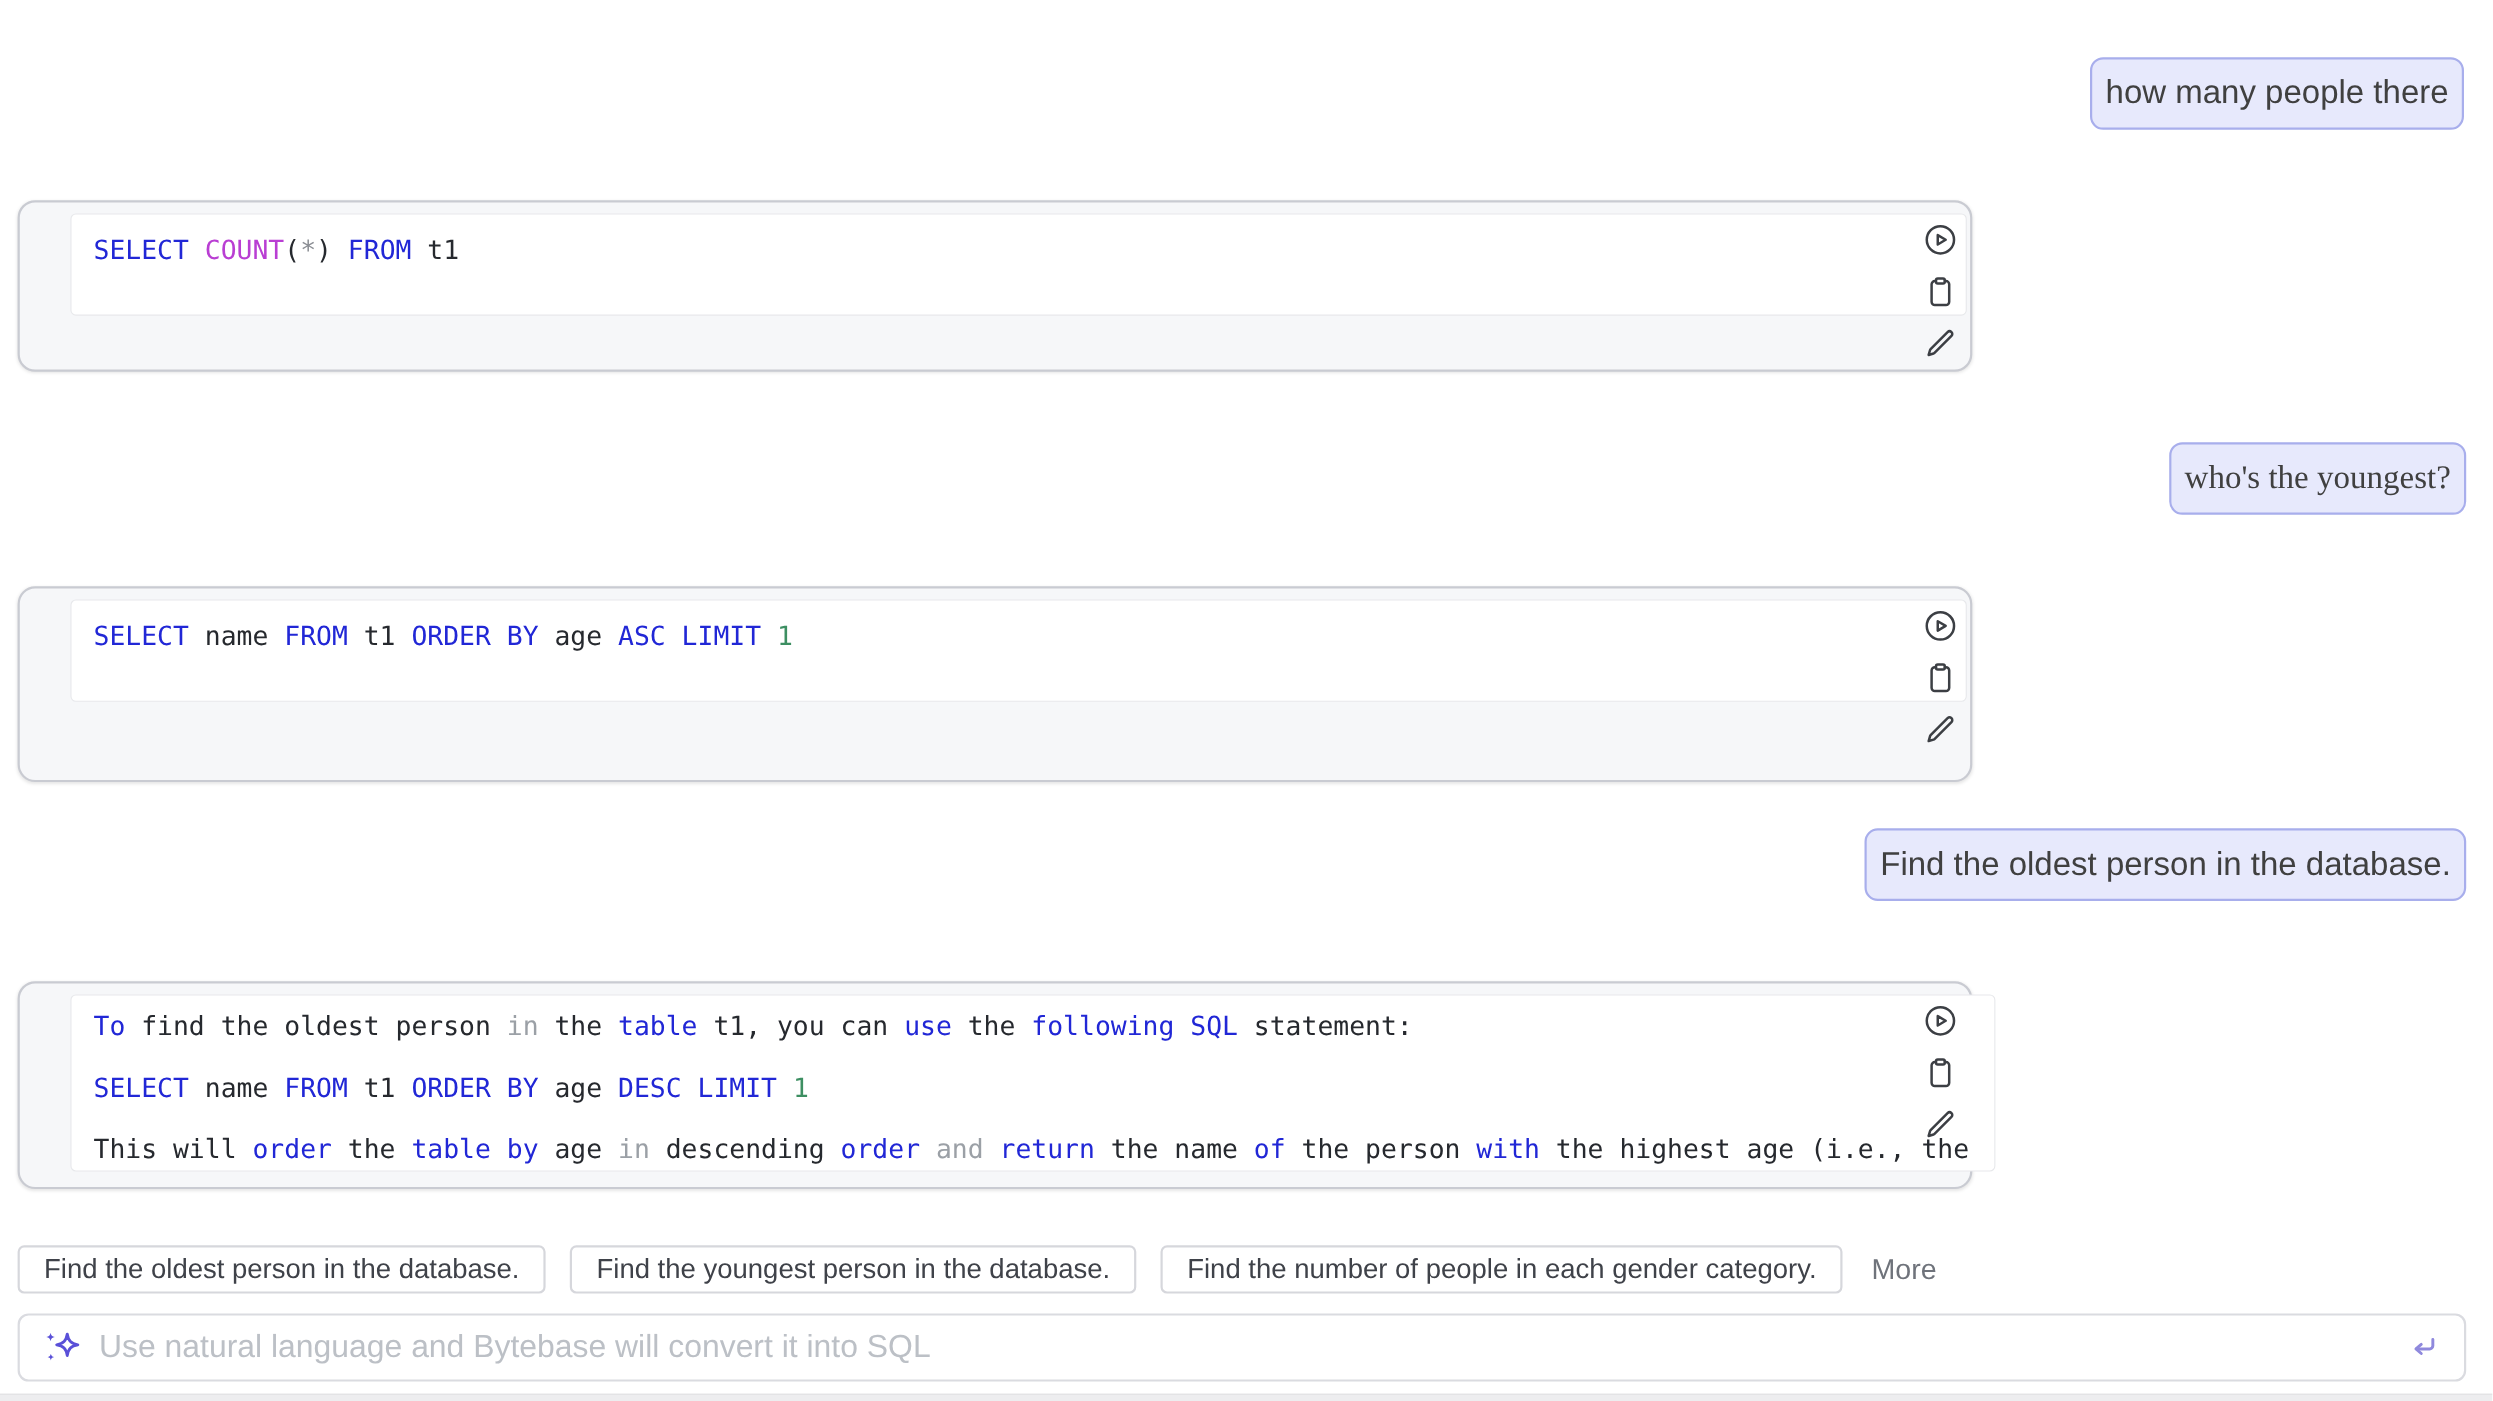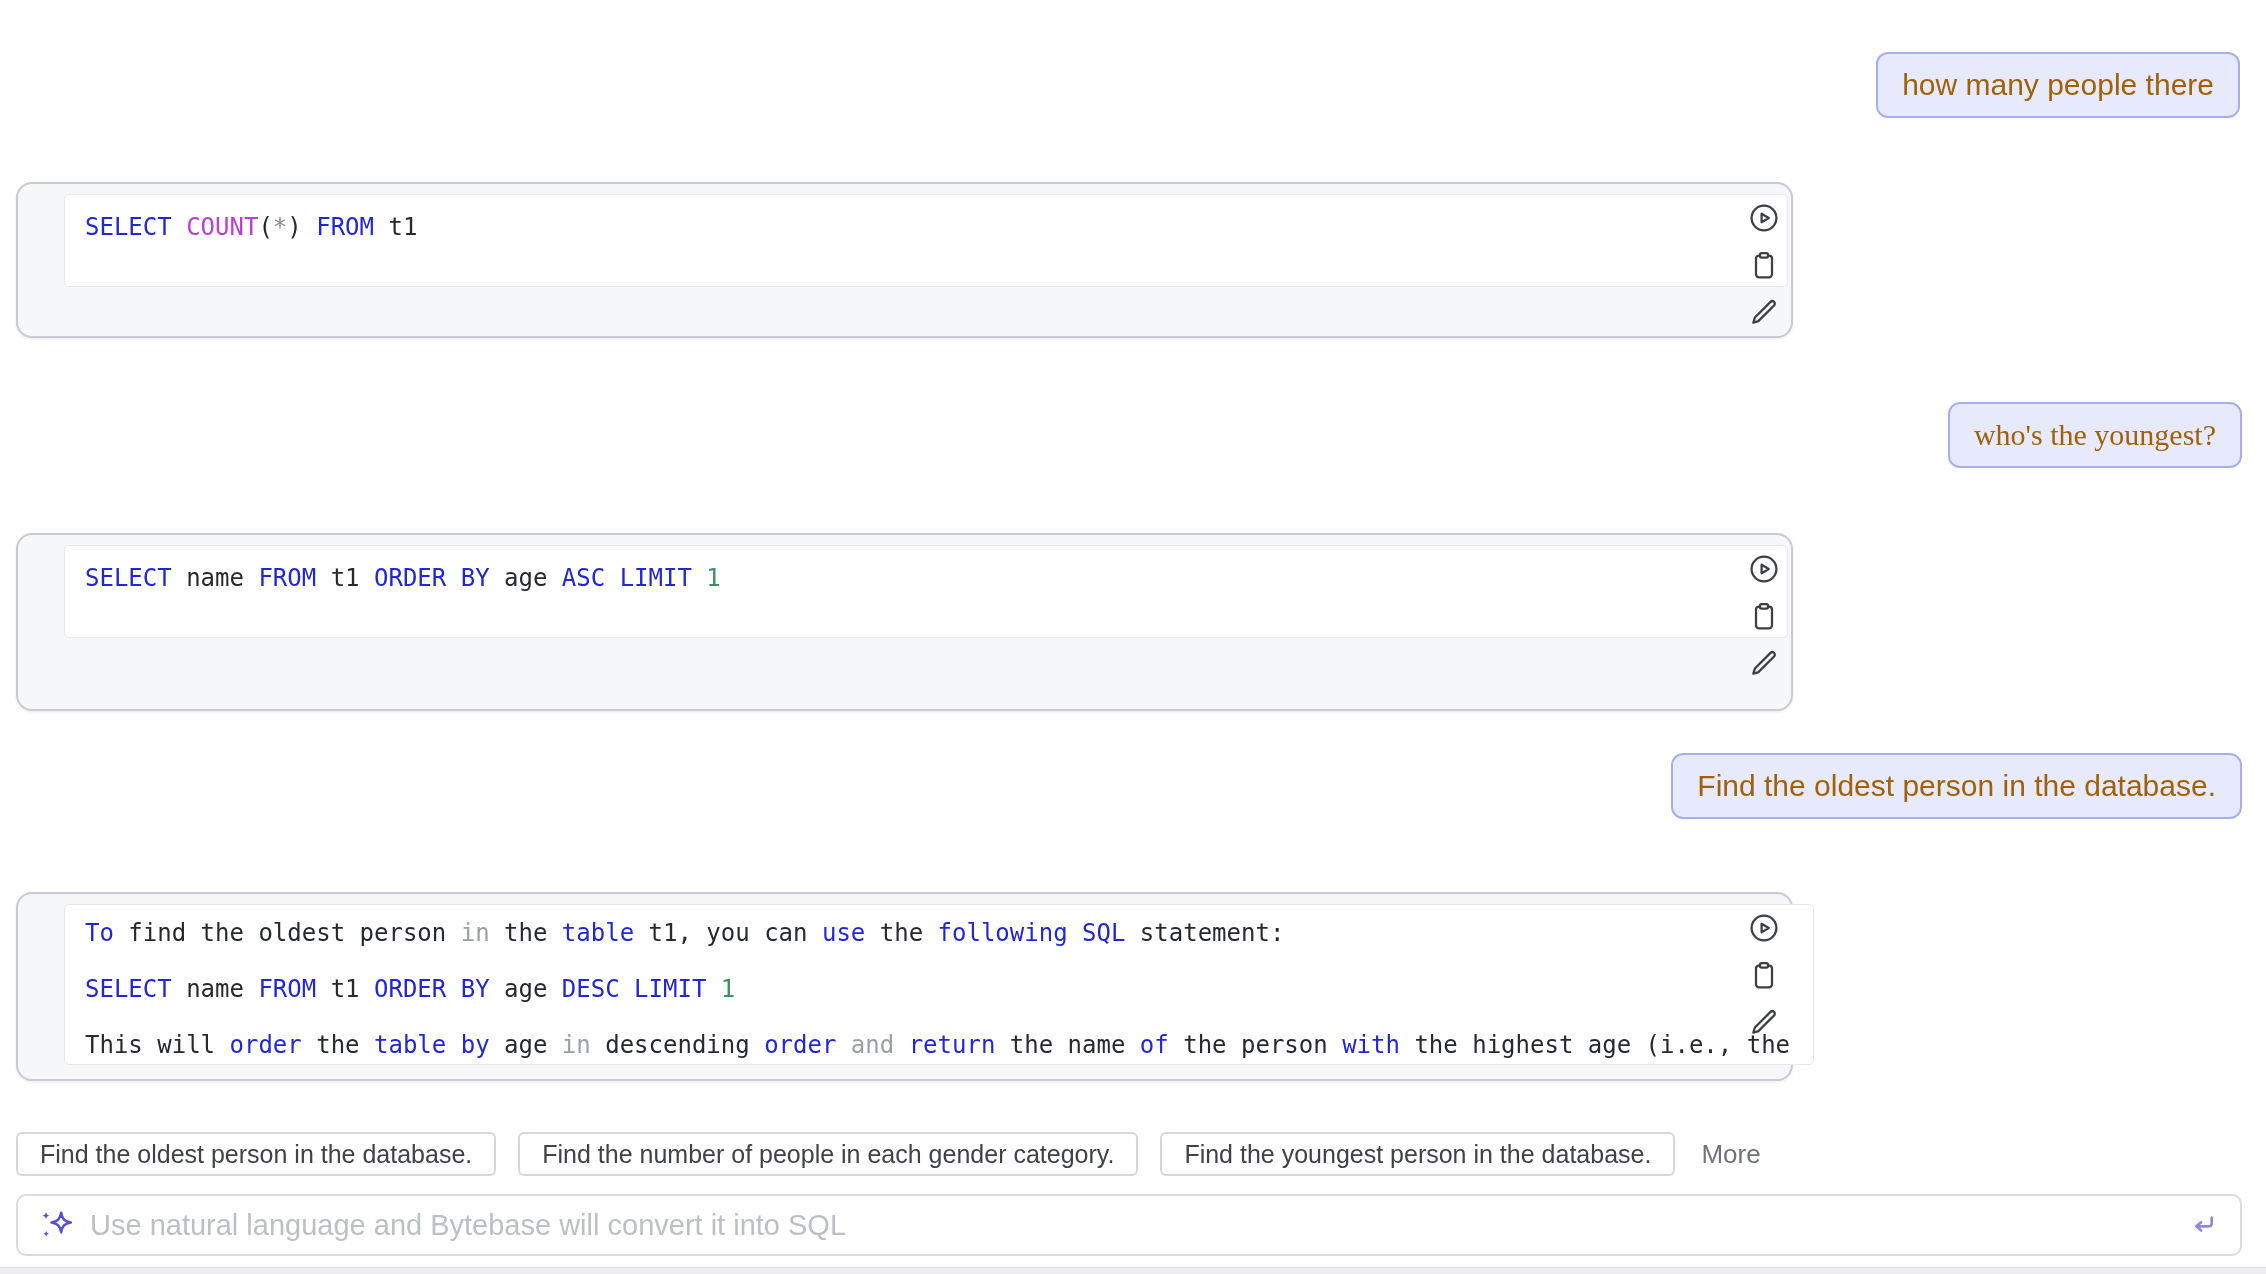--- a/index.html
+++ b/index.html
@@ -1,22 +1,22 @@
 <!DOCTYPE html>
 <html><head>
 <meta charset="utf-8">
 <style>
   html,body{margin:0;padding:0;background:#ffffff;}
   .page{position:relative;width:2266px;height:1274px;background:#ffffff;overflow:hidden;
         font-family:"Liberation Sans",sans-serif;}
 
   
-  .bubble{position:absolute;display:flex;align-items:center;height:62px;padding:0 24px;
+  .bubble{position:absolute;display:flex;align-items:center;height:62px;padding:0 12px;
           background:#e7e9fc;border:2px solid #a8aeec;border-radius:12px;
-          font-size:30px;color:#a16207;white-space:nowrap;}
+          font-size:30px;color:#404040;white-space:nowrap;}
   .bubble.b1{top:52px;right:26px;}
   .bubble.b2{top:402px;right:24px;font-family:Liberation Serif, serif;}
   .bubble.b3{top:753px;right:24px;}
 
   
   .sql-block{position:absolute;left:16px;width:1777px;background:#f6f7f9;
              border:2px solid #c9cbd2;border-radius:16px;box-sizing:border-box;
              box-shadow:0 1px 3px rgba(0,0,0,0.10);}
   .sql-block.s1{top:182px;height:156px;}
   .sql-block.s2{top:533px;height:178px;}
@@ -147,22 +147,22 @@
         <svg viewBox="0 0 24 24">
           <path d="M4 20 l0.96-3.36 a1.5 1.5 0 0 1 0.38-0.65 L16.9 4.43 a1.87 1.87 0 1 1 2.65 2.65 L7.98 18.65 a1.5 1.5 0 0 1 -0.65 0.38 L4 20 z"></path>
         </svg>
       </button>
     </div>
   </div>
 
   <div class="chips-row">
     <div style="display:flex;gap:22px;">
         <div class="chip">Find the oldest person in the database.</div>
+        <div class="chip">Find the youngest person in the database.</div>
         <div class="chip">Find the number of people in each gender category.</div>
-        <div class="chip">Find the youngest person in the database.</div>
       </div>
     <div class="more">More</div>
   </div>
 
   <div class="input-bar">
     <svg class="sparkles" viewBox="0 0 28 28">
       <path d="M18 4.5 C18.8 9.4 20.7 11.3 25.5 12.1 C20.7 12.9 18.8 14.8 18 19.7 C17.2 14.8 15.3 12.9 10.5 12.1 C15.3 11.3 17.2 9.4 18 4.5 Z" fill="none" stroke="#5a50d8" stroke-width="2" stroke-linejoin="round"></path>
       <path d="M6.2 3.6 C6.55 5.5 7.3 6.25 9.2 6.6 C7.3 6.95 6.55 7.7 6.2 9.6 C5.85 7.7 5.1 6.95 3.2 6.6 C5.1 6.25 5.85 5.5 6.2 3.6 Z" fill="#5a50d8"></path>
       <path d="M6.4 18.4 C6.68 19.9 7.27 20.5 8.8 20.8 C7.27 21.1 6.68 21.7 6.4 23.2 C6.12 21.7 5.53 21.1 4 20.8 C5.53 20.5 6.12 19.9 6.4 18.4 Z" fill="#5a50d8"></path>
     </svg>

